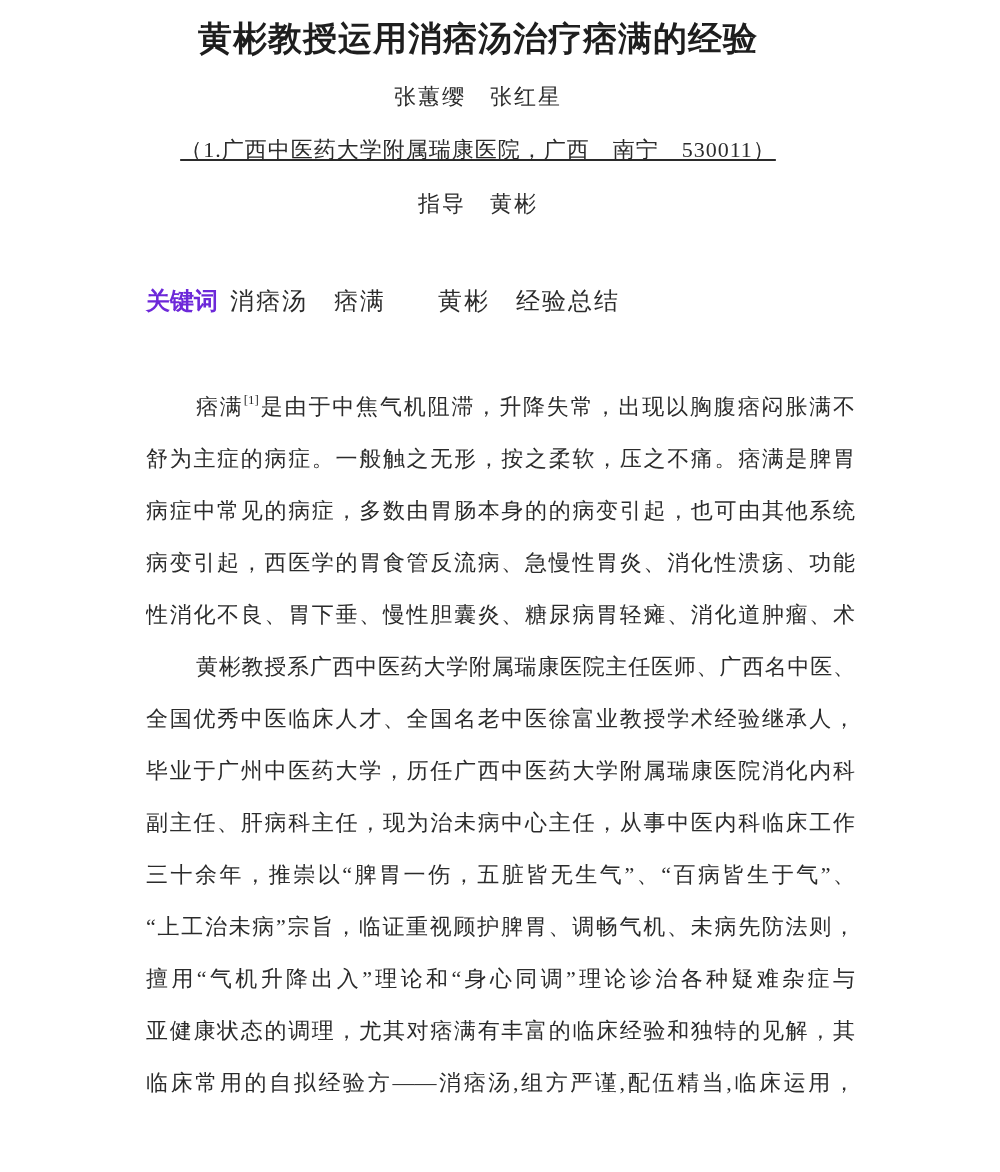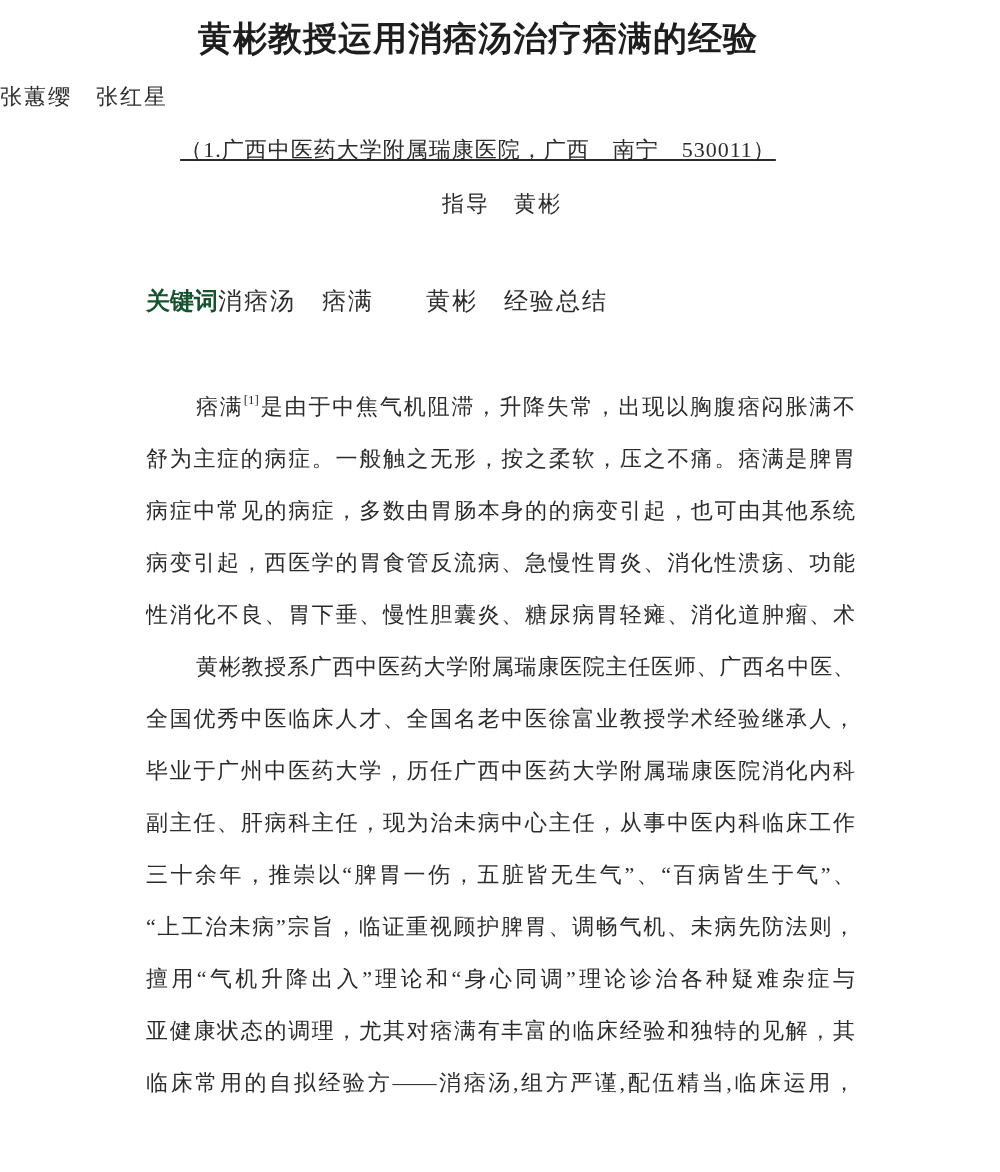--- a/index.html
+++ b/index.html
@@ -28,20 +28,21 @@
     font-weight: 700;
     letter-spacing: 1px;
     line-height: 44px;
     color: #1e1e1e;
   }
   .authors {
     position: absolute;
     top: 83px;
     left: 0;
     width: 100%;
+    text-align: center;
     font-size: 22px;
     line-height: 28px;
     letter-spacing: 2px;
   }
   .affiliation {
     position: absolute;
     top: 136px;
     left: 0;
     width: 100%;
     text-align: center;
@@ -52,35 +53,35 @@
   }
   .advisor {
     position: absolute;
     top: 190px;
     left: 0;
     width: 100%;
     text-align: center;
     font-size: 22px;
     line-height: 28px;
     letter-spacing: 2px;
-    padding-left: 24px;
   }
   .keywords-row {
     position: absolute;
     top: 285px;
     left: 146px;
     width: 709px;
     font-size: 24px;
     line-height: 32px;
     white-space: nowrap;
   }
   .kw-label {
     font-family: "Liberation Sans", "DejaVu Sans", sans-serif;
     font-weight: 700;
-    color: #14532d;
+    color: #6d28d9;
+    margin-right: 12px;
   }
   .kw-text {
     letter-spacing: 2px;
   }
   .body-text {
     position: absolute;
     top: 381px;
     left: 146px;
     width: 709px;
     font-size: 22px;

